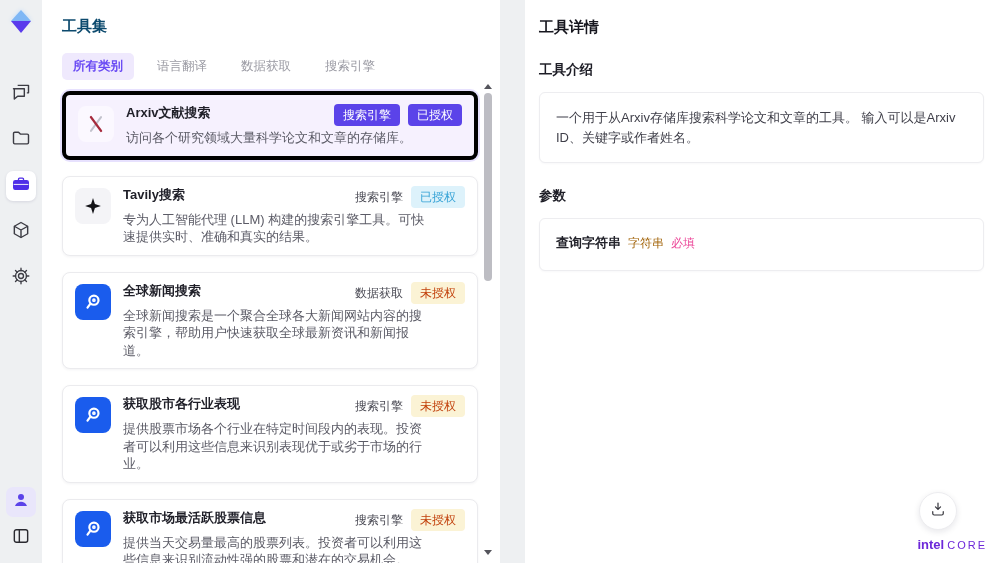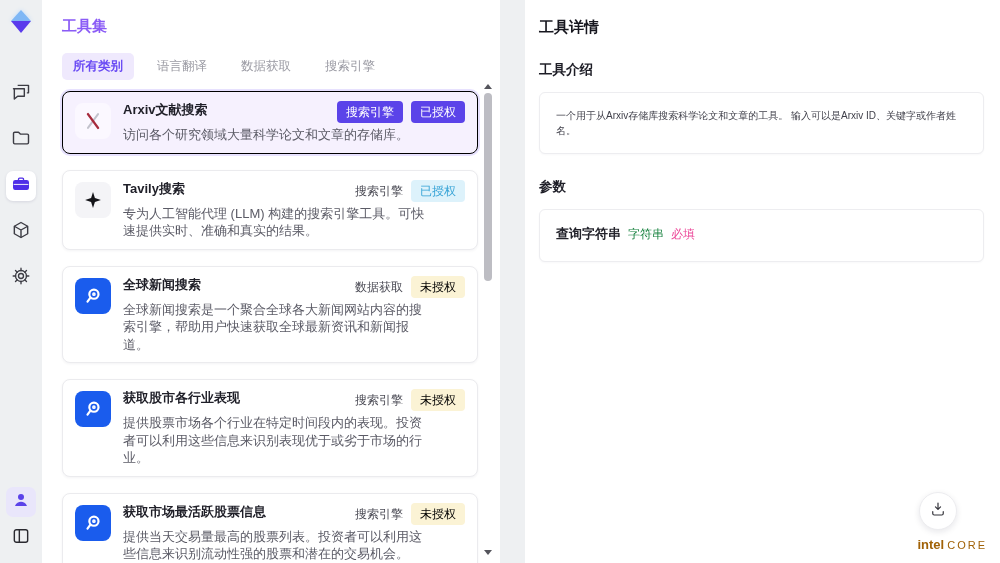--- a/index.html
+++ b/index.html
@@ -19,77 +19,77 @@
     border-top:12px solid #5a3bec; }
   .nav-btn { width:30px; height:30px; border-radius:7px; display:grid; place-items:center;
     margin-bottom:16px; cursor:pointer; }
   .nav-btn.active { background:#ffffff; box-shadow:0 1px 3px rgba(40,30,90,.12); }
   .nav-bottom { margin-top:auto; display:flex; flex-direction:column; align-items:center; }
   .nav-btn.user-btn { background:#e9e6fb; margin-bottom:6px; }
 
   
   .list-panel { width:458px; flex:none; background:#ffffff; position:relative;
     padding:17px 20px 0 20px; overflow:hidden; }
-  .panel-title { font-size:15px; font-weight:700; color:#8b5cf6; }
+  .panel-title { font-size:15px; font-weight:700; color:#0c4a6e; }
   .tabs { display:flex; align-items:center; gap:12px; margin-top:17px; }
   .tab { font-size:12.5px; color:#9a9aa3; padding:5px 11px; border-radius:5px; cursor:pointer;
     white-space:nowrap; }
   .tab.active { color:#6a4bf4; background:#efe9fd; font-weight:700; }
   .cards { margin-top:11px; display:flex; flex-direction:column; gap:16px; width:416px; }
   .card { display:flex; gap:12px; padding:9px 12px; background:#fff; border:1px solid #ebebee;
     border-radius:8px; box-shadow:0 1px 3px rgba(25,25,60,.05); cursor:pointer; }
-  .card.selected { border:1px solid #000000; background:#f6f1fe;
+  .card.selected { border:4px solid #000000; background:#f6f1fe;
     box-shadow:0 0 0 2px rgba(122,90,248,.18); }
   .tool-icon { width:36px; height:36px; flex:none; border-radius:8px; display:grid;
     place-items:center; margin-top:2px; }
   .icon-arxiv { background:#fbf8ff; }
   .icon-tavily { background:#f4f4f7; }
   .icon-search-blue { background:#1a5ced; }
   .card-main { flex:1; min-width:0; }
   .card-top { display:flex; align-items:flex-start; }
   .tool-name { font-size:13px; font-weight:700; color:#1f1f28; line-height:17px; }
   .card-badges { margin-left:auto; display:flex; gap:8px; align-items:center; flex:none; padding-left:8px; }
   .chip { font-size:12px; line-height:1; padding:5px 9px; border-radius:4px; white-space:nowrap; }
   .chip.solid { background:#5b43e9; color:#ffffff; }
   .chip.plain { background:transparent; color:#4c4c56; padding-left:0; padding-right:0; }
   .chip.info  { background:#ddf2fb; color:#36a3d6; }
-  .chip.warn  { background:#fbf3d5; color:#000000; }
+  .chip.warn  { background:#fbf3d5; color:#c2410c; }
   .tool-desc { font-size:13px; line-height:1.35; color:#5b5b66; margin-top:3px; max-width:302px; }
 
   
   .scrollbar { position:absolute; top:84px; bottom:8px; right:7px; width:10px; }
   .sb-arrow { width:0; height:0; margin:0 auto; cursor:pointer; }
   .sb-arrow.up { border-left:4px solid transparent; border-right:4px solid transparent;
     border-bottom:5px solid #55555c; }
   .sb-arrow.down { position:absolute; bottom:0; left:1px; border-left:4px solid transparent;
     border-right:4px solid transparent; border-top:5px solid #55555c; }
   .sb-thumb { width:8px; height:188px; margin:4px auto 0; background:#bdbdc3;
     border-radius:4px; cursor:pointer; }
 
   
   .detail-panel { flex:1; background:#ffffff; margin-left:25px; padding:18px 16px 0 14px; }
   .detail-title { font-size:15px; font-weight:700; color:#17171f; }
   .section-h { font-size:13.5px; font-weight:700; color:#1d1d26; margin-top:24px; }
   .info-box { margin-top:13px; border:1px solid #ededf0; border-radius:6px; background:#fff;
-    padding:15px 16px; font-size:10px; color:#3f3f49; line-height:1.5;
+    padding:15px 16px; font-size:13px; color:#3f3f49; line-height:1.5;
     box-shadow:0 1px 2px rgba(25,25,60,.03); }
   .param-box { margin-top:13px; border:1px solid #ededf0; border-radius:6px; background:#fff;
     padding:15px 16px 18px; box-shadow:0 1px 2px rgba(25,25,60,.03); }
   .param-head { display:flex; align-items:baseline; gap:7px; }
   .param-name { font-size:13px; font-weight:700; color:#23232b; }
-  .param-type { font-size:12px; color:#15803d; }
+  .param-type { font-size:12px; color:#a16207; }
   .param-required { font-size:12px; color:#ec4899; }
   .param-desc { margin-top:11px; font-size:12.5px; color:#4a4a54; }
 
   
   .corner { position:fixed; right:13px; bottom:10px; display:flex; flex-direction:column;
     align-items:center; }
   .fab { width:38px; height:38px; border-radius:50%; background:#ffffff; border:1px solid #ececef;
     box-shadow:0 2px 6px rgba(20,20,50,.10); display:grid; place-items:center; cursor:pointer; }
-  .intel-brand { margin-top:5px; color:#a16207; white-space:nowrap;margin-left:29px; }
+  .intel-brand { margin-top:5px; color:#6d28d9; white-space:nowrap;margin-left:29px; }
   .intel-word { font-size:13px; font-weight:700; letter-spacing:0; }
   .core-word { font-size:11px; font-weight:400; letter-spacing:2px; margin-left:3px; }
 </style>
 </head>
 <body>
 
 <div class="app">
 
   <div class="sidebar">
     <div class="logo">

